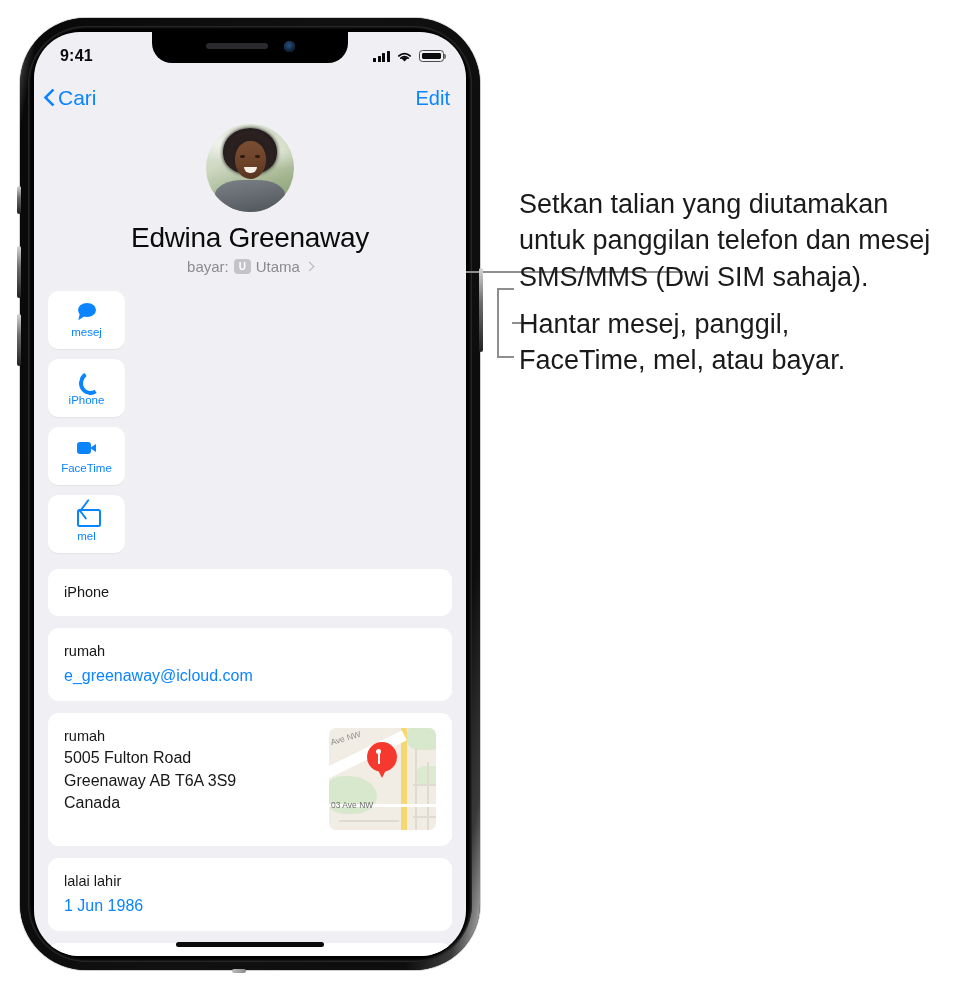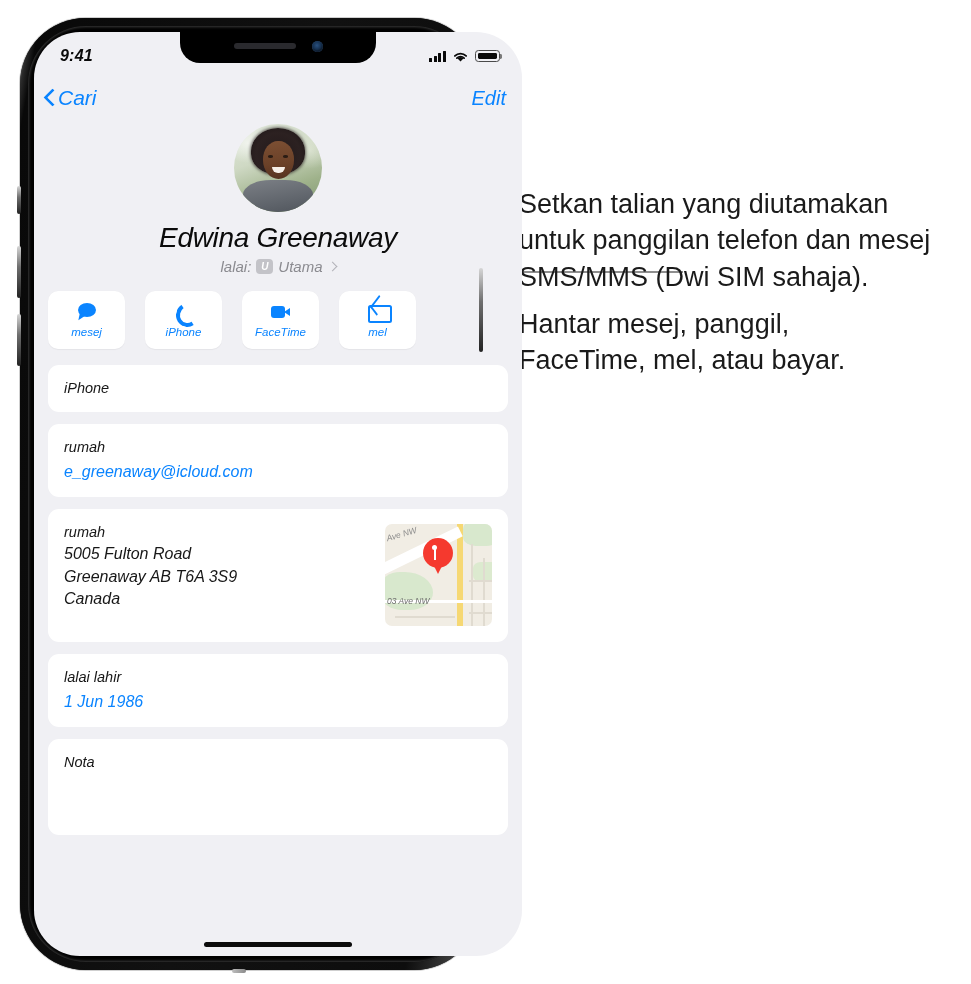--- a/index.html
+++ b/index.html
@@ -40,26 +40,25 @@
   #btn-silent { left: -3px; top: 168px; width: 4px; height: 28px; }
   #btn-volup  { left: -3px; top: 228px; width: 4px; height: 52px; }
   #btn-voldn  { left: -3px; top: 296px; width: 4px; height: 52px; }
   #btn-power  { right: -3px; top: 250px; width: 4px; height: 84px; }
   #btn-bottom { left: 212px; bottom: -3px; width: 14px; height: 4px;
                 background: linear-gradient(90deg,#bdbdbd,#8a8a8a); }
 
   
   #screen {
     position: absolute; left: 34px; top: 32px;
-    width: 488px; height: 924px;
+    width: 432px; height: 924px;
     border-radius: 46px;
     background: #f0f0f4;
     overflow: hidden;
     z-index: 2;
-    font-style: italic;
   }
   #notch {
     position: absolute; left: 50%; transform: translateX(-50%); top: 0;
     width: 196px; height: 31px;
     background: #000;
     border-radius: 0 0 20px 20px;
     z-index: 20;
   }
   #speaker-grille {
     position: absolute; left: 54px; top: 11px;
@@ -164,21 +163,21 @@
     width: 17px; height: 15px; border-radius: 4px;
     background: #c3c3c8; color: #ffffff; font-size: 10px; font-weight: 700;
   }
   #default-chevron {
     display: inline-block; width: 7px; height: 7px;
     border-top: 1.6px solid #b2b2b8; border-right: 1.6px solid #b2b2b8;
     transform: rotate(45deg); margin-left: 1px;
   }
 
   
-  #action-row { display: flex; justify-content: flex-start; gap: 20px; margin-top: 16px; padding: 0 14px; }
+  #action-row { display: flex; justify-content: flex-start; gap: 10px; margin-top: 16px; padding: 0 14px; flex-direction: column; }
   .action-button {
     width: 77px; height: 58px; background: #ffffff; border-radius: 10px;
     display: flex; flex-direction: column; align-items: center; justify-content: center;
     gap: 4px; cursor: pointer; box-shadow: 0 .5px 1px rgba(0,0,0,.05);
   }
   .action-button .label { font-size: 11.5px; color: #0a84ff; }
   .ic { width: 24px; height: 20px; position: relative; }
 
   .ic-message::before {
     content: ""; position: absolute; left: 3px; top: 1px;
@@ -346,21 +345,21 @@
         <div class="hair"></div>
         <div class="face"></div>
         <div class="eye l"></div>
           <div class="eye r"></div>
         <div class="smile"></div>
       </div>
 
       <div id="contact-name">Edwina Greenaway</div>
 
       <div id="default-line">
-        <span>lalai:</span>
+        <span>bayar:</span>
         <span id="sim-badge">U</span>
         <span>Utama</span>
         <span id="default-chevron"></span>
       </div>
 
       <div id="action-row">
         <div class="action-button">
           <span class="ic ic-message"></span>
           <span class="label">mesej</span>
         </div>

